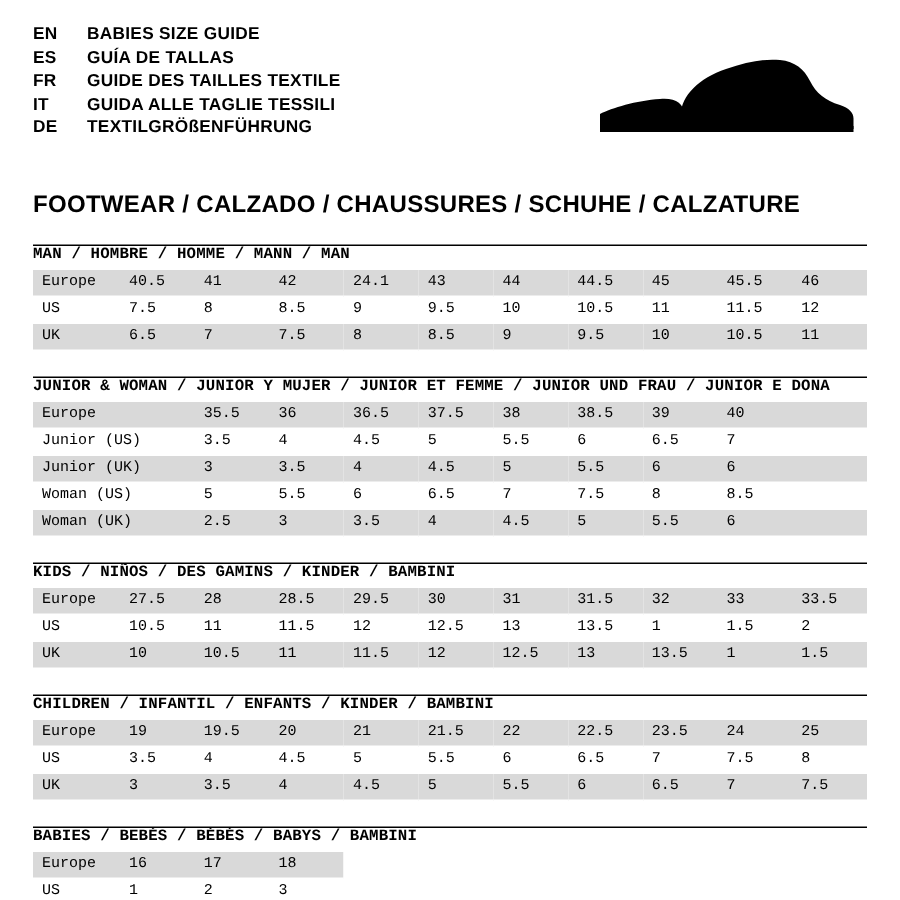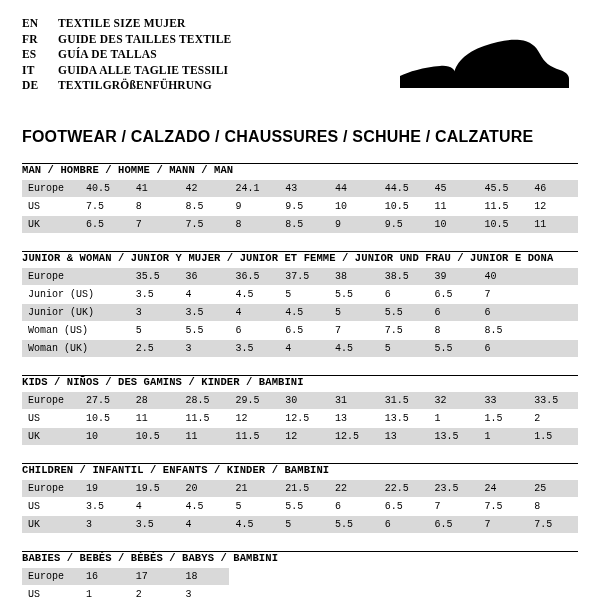--- a/index.html
+++ b/index.html
@@ -30,21 +30,20 @@
   .lang-list {
     display: block;
   }
   .lang-row {
     display: flex;
     align-items: flex-end;
     line-height: 15.5px;
     font-size: 11.5px;
     font-weight: bold;
     letter-spacing: 0.2px;
-    font-family: Liberation Serif, serif;
   }
   .lang-code {
     width: 36px;
     flex: 0 0 36px;
   }
   .lang-label {
     flex: 1 1 auto;
   }
 
   .shoe-wrap {
@@ -104,29 +103,29 @@
 </style>
 </head>
 <body>
 
 <div class="page">
 
   <div class="header">
     <div class="lang-list">
       <div class="lang-row">
         <span class="lang-code">EN</span>
-        <span class="lang-label">TEXTILE SIZE MUJER</span>
+        <span class="lang-label">BABIES SIZE GUIDE</span>
+      </div>
+      <div class="lang-row">
+        <span class="lang-code">ES</span>
+        <span class="lang-label">GUÍA DE TALLAS</span>
       </div>
       <div class="lang-row">
         <span class="lang-code">FR</span>
         <span class="lang-label">GUIDE DES TAILLES TEXTILE</span>
-      </div>
-      <div class="lang-row">
-        <span class="lang-code">ES</span>
-        <span class="lang-label">GUÍA DE TALLAS</span>
       </div>
       <div class="lang-row">
         <span class="lang-code">IT</span>
         <span class="lang-label">GUIDA ALLE TAGLIE TESSILI</span>
       </div>
       <div class="lang-row">
         <span class="lang-code">DE</span>
         <span class="lang-label">TEXTILGRÖßENFÜHRUNG</span>
       </div>
     </div>

